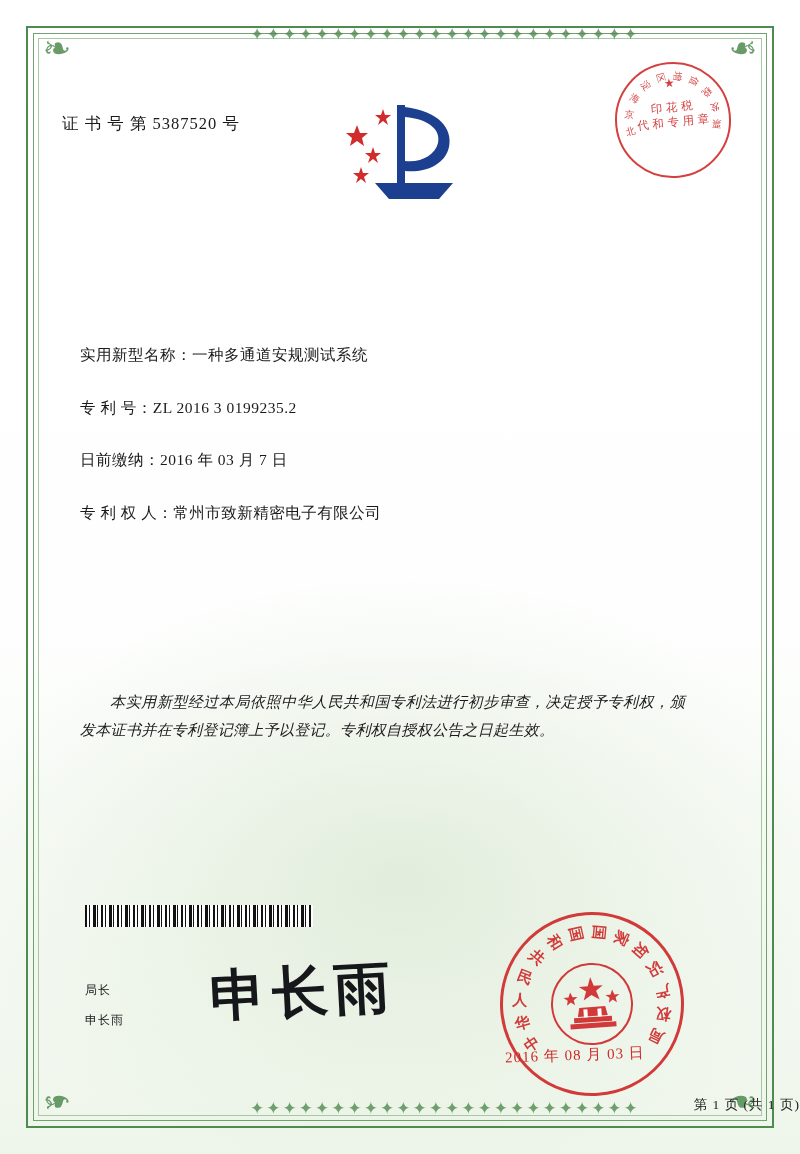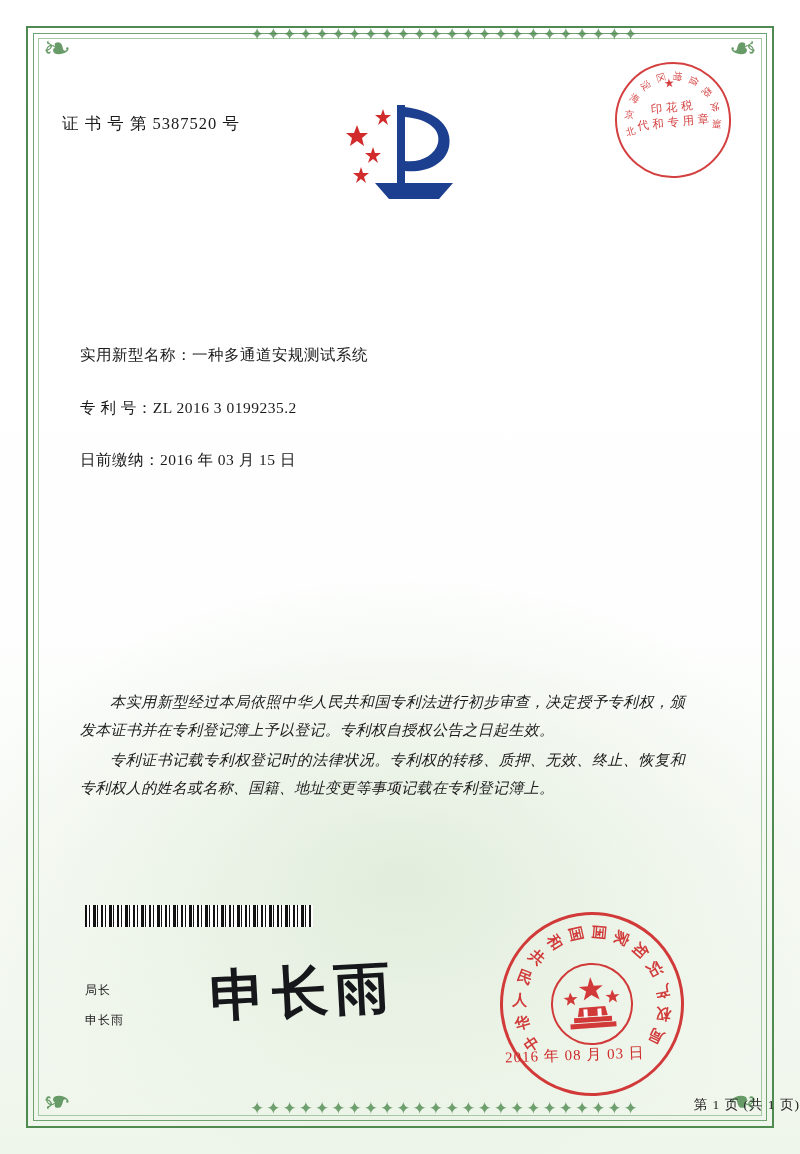--- a/index.html
+++ b/index.html
@@ -314,27 +314,29 @@
 
 
   <div class="fields">
     <div class="field-row">
       <span class="field-label">实用新型名称：</span><span class="field-value">一种多通道安规测试系统</span>
     </div>
     <div class="field-row">
       <span class="field-label">专  利  号：</span><span class="field-value">ZL 2016 3 0199235.2</span>
     </div>
     <div class="field-row">
-      <span class="field-label">日前缴纳：</span><span class="field-value">2016 年 03 月 15 日</span>
+      <span class="field-label">日前缴纳：</span><span class="field-value">2016 年 03 月 7 日</span>
+    </div>
+    <div class="field-row">
+      <span class="field-label">专 利 权 人：</span><span class="field-value">常州市致新精密电子有限公司</span>
     </div>
   </div>
 
   <div class="body-text">
     <p>本实用新型经过本局依照中华人民共和国专利法进行初步审查，决定授予专利权，颁发本证书并在专利登记簿上予以登记。专利权自授权公告之日起生效。</p>
-    <p>专利证书记载专利权登记时的法律状况。专利权的转移、质押、无效、终止、恢复和专利权人的姓名或名称、国籍、地址变更等事项记载在专利登记簿上。</p>
   </div>
 
   <div class="barcode"></div>
 
   <div class="sig-block">
     <div>局长</div>
     <div>申长雨</div>
   </div>
   <div class="signature">申长雨</div>
 

